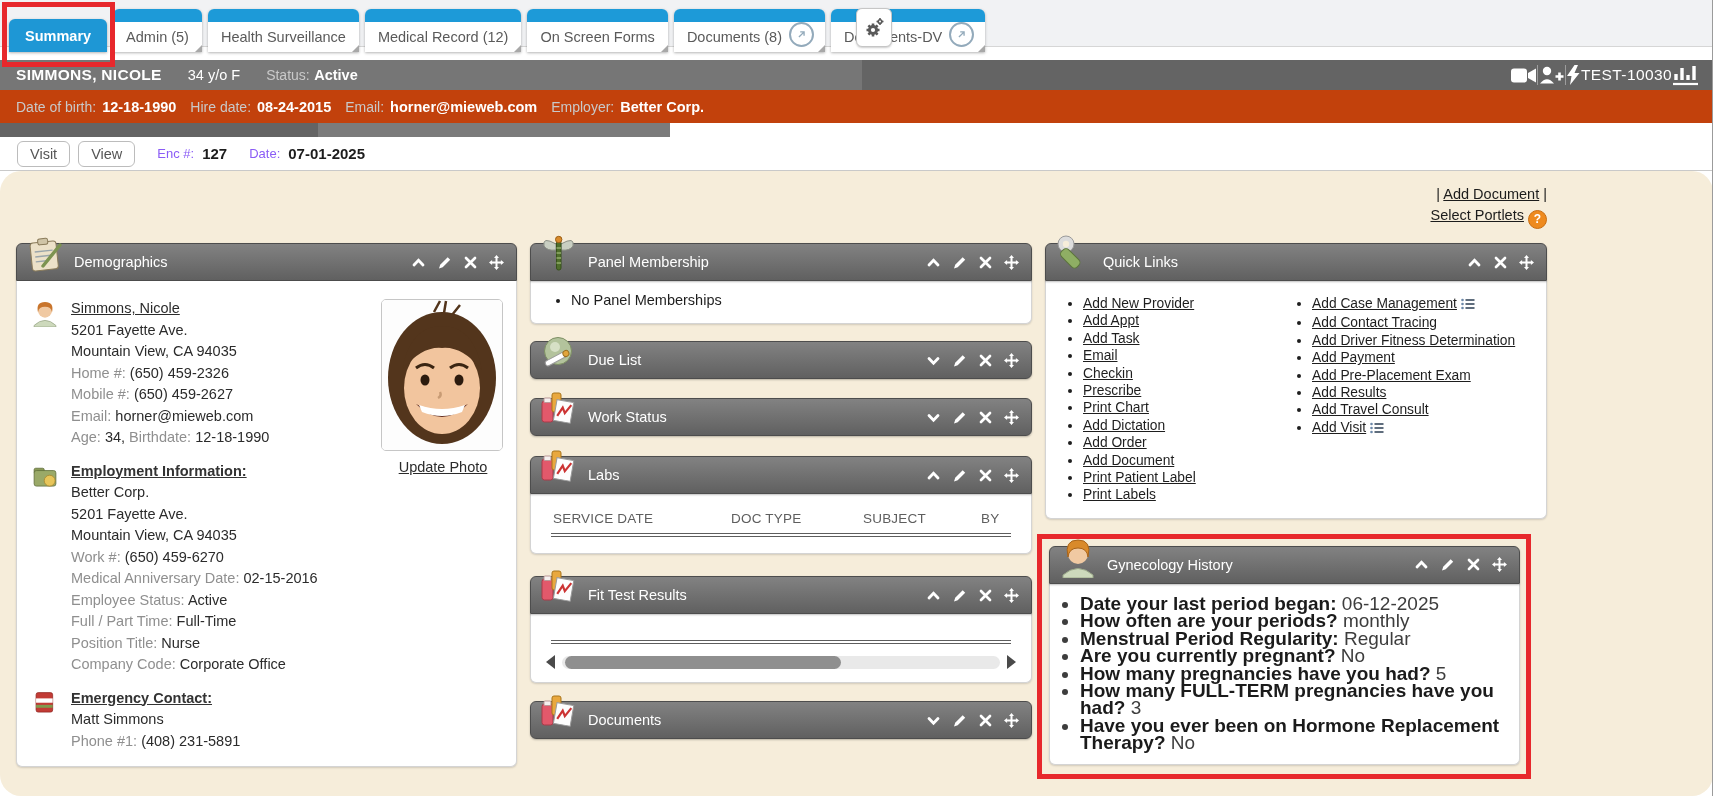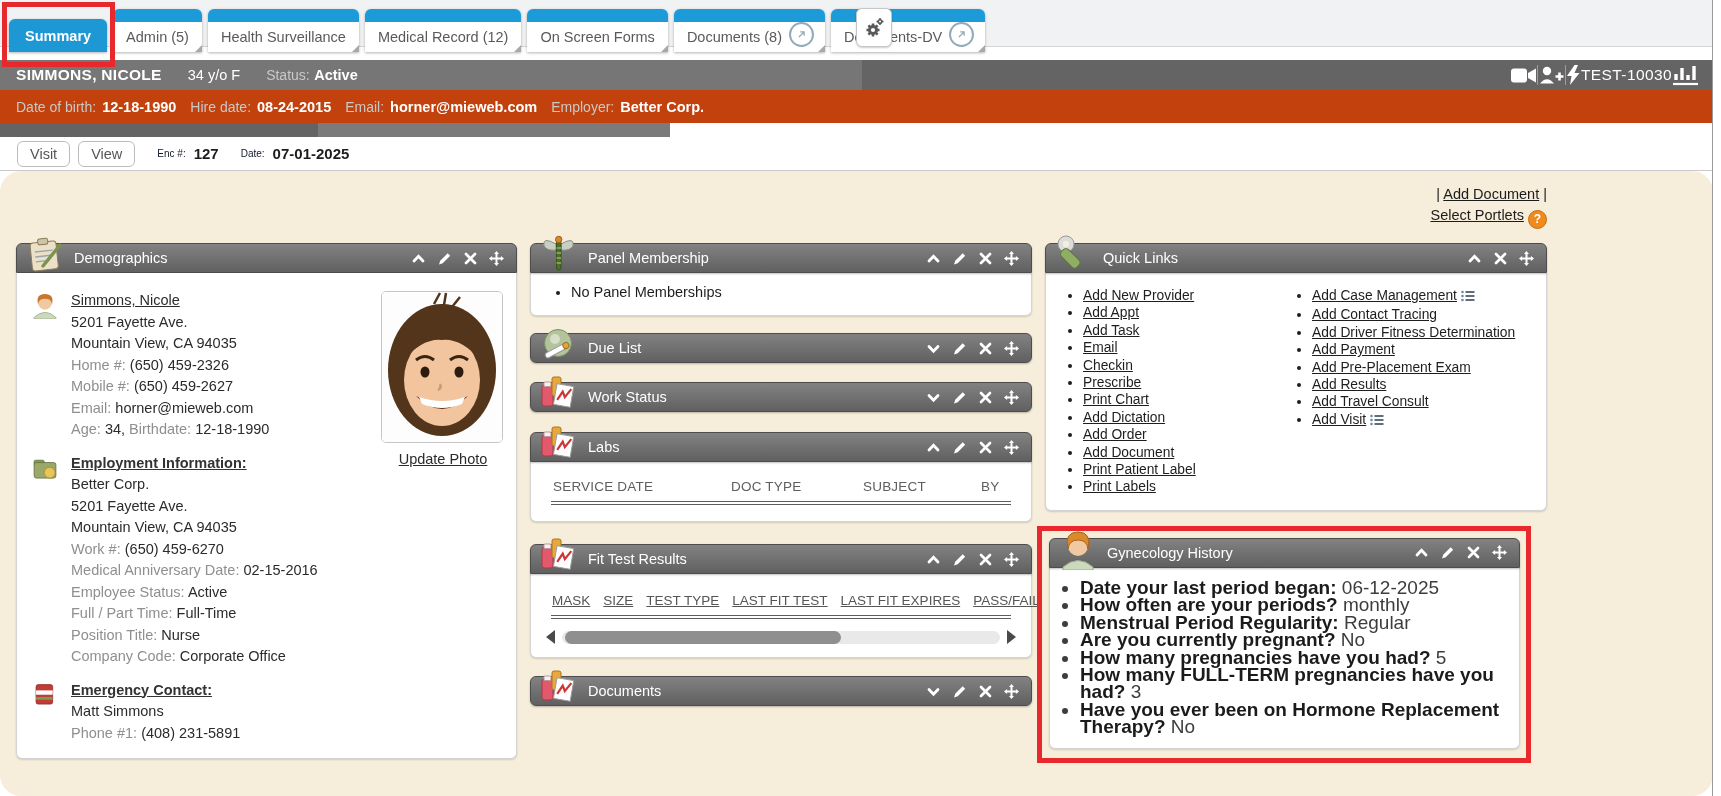--- a/index.html
+++ b/index.html
@@ -31,38 +31,38 @@
   .ph-id{color:#fff;font-size:15.5px;letter-spacing:.4px;}
   .ph2{position:absolute;left:0;top:90px;width:1713px;height:33px;background:#c2410c;display:flex;align-items:center;gap:14px;padding-left:16px;box-sizing:border-box;}
   .ph2 .pair{display:flex;gap:6px;align-items:center;}
   .ph3a{position:absolute;left:0;top:123px;width:318px;height:14px;background:#646464;}
   .ph3b{position:absolute;left:318px;top:123px;width:352px;height:14px;background:#7b7b7b;}
 
   
   .encbar{position:absolute;left:0;top:137px;width:1713px;height:34px;background:#fff;border-bottom:1px solid #c9c9c9;
        display:flex;align-items:center;gap:8px;padding-left:17px;box-sizing:border-box;}
   .btn{border:1px solid #bcbcbc;border-radius:6px;background:#fff;color:#555;font-size:14.5px;padding:4px 12px;cursor:pointer;font-family:inherit;}
-  .enc-lab{color:#0f172a;font-size:10px;margin-left:14px;}
+  .enc-lab{color:#8b5cf6;font-size:13px;margin-left:14px;}
   .enc-val{color:#1d1d1d;font-size:15px;font-weight:bold;}
 
   
   .content{position:absolute;left:0;top:171px;width:1713px;height:625px;background:#f6edda;border-radius:21px;}
   .page-actions{position:absolute;top:13px;right:166px;text-align:right;font-size:14.5px;color:#1c1c1c;line-height:21px;}
   .page-actions a{color:#1c1c1c;text-decoration:underline;cursor:pointer;}
   .help-badge{display:inline-flex;width:17px;height:17px;border-radius:50%;background:#ee8a1e;border:1px solid #c96d10;color:#fff;
        font-size:12px;font-weight:bold;align-items:center;justify-content:center;vertical-align:-3px;cursor:pointer;}
 
   .col{position:absolute;top:72px;}
   .col1{left:16px;width:501px;}
   .col2{left:530px;width:502px;}
   .col3{left:1045px;width:502px;}
 
   
   .portlet{position:relative;}
-  .p-head{position:relative;height:30px;background:linear-gradient(#828282,#606060);border:1px solid #4d4d4d;border-radius:6px 6px 0 0;
+  .p-head{position:relative;height:38px;background:linear-gradient(#828282,#606060);border:1px solid #4d4d4d;border-radius:6px 6px 0 0;
        display:flex;align-items:center;color:#fff;font-size:14.5px;padding-left:57px;box-shadow:0 1px 2px rgba(0,0,0,.25);box-sizing:border-box;cursor:move;}
   .p-head.solo{border-radius:6px;}
   .p-ico{position:absolute;left:7px;top:-10px;width:41px;height:41px;}
   .p-controls{margin-left:auto;display:flex;gap:11px;align-items:center;padding-right:12px;}
   .p-controls svg{width:15px;height:15px;display:block;cursor:pointer;}
   .p-body{background:#fff;border:1px solid #d4d4d4;border-top:none;border-radius:0 0 6px 6px;box-shadow:0 1px 2px rgba(0,0,0,.15);box-sizing:border-box;}
 
   
   .demo-body{padding:17px 12px 14px 14px;position:relative;min-height:437px;font-size:14.5px;}
   .demo-sec{display:flex;gap:10px;margin-bottom:12px;}
@@ -497,29 +497,20 @@
             <svg viewBox="0 0 15 15">
                 <path d="M3 3l9 9M12 3l-9 9" stroke="#fff" stroke-width="2.7" stroke-linecap="round"></path>
               </svg>
             <svg viewBox="0 0 15 15">
                 <path d="M7.5 2v11M2 7.5h11" stroke="#fff" stroke-width="2"></path>
                 <path d="M7.5 0L10 3.1H5zM7.5 15L10 11.9H5zM0 7.5L3.1 5v5zM15 7.5L11.9 5v5z" fill="#fff"></path>
               </svg>
           </span>
         </div>
         <div class="p-body fit-body">
-          <div class="fit-links">
-
-          <a>MASK</a>
-              <a>SIZE</a>
-              <a>TEST TYPE</a>
-              <a>LAST FIT TEST</a>
-              <a>LAST FIT EXPIRES</a>
-              <a>PASS/FAIL</a>
-            </div>
           <div class="dblrule"></div>
           <div class="hscroll">
             <span class="arr arr-l"></span>
             <span class="sb-track">
                 <span class="sb-thumb"></span>
               </span>
             <span class="arr arr-r"></span>
           </div>
         </div>
       </div>

